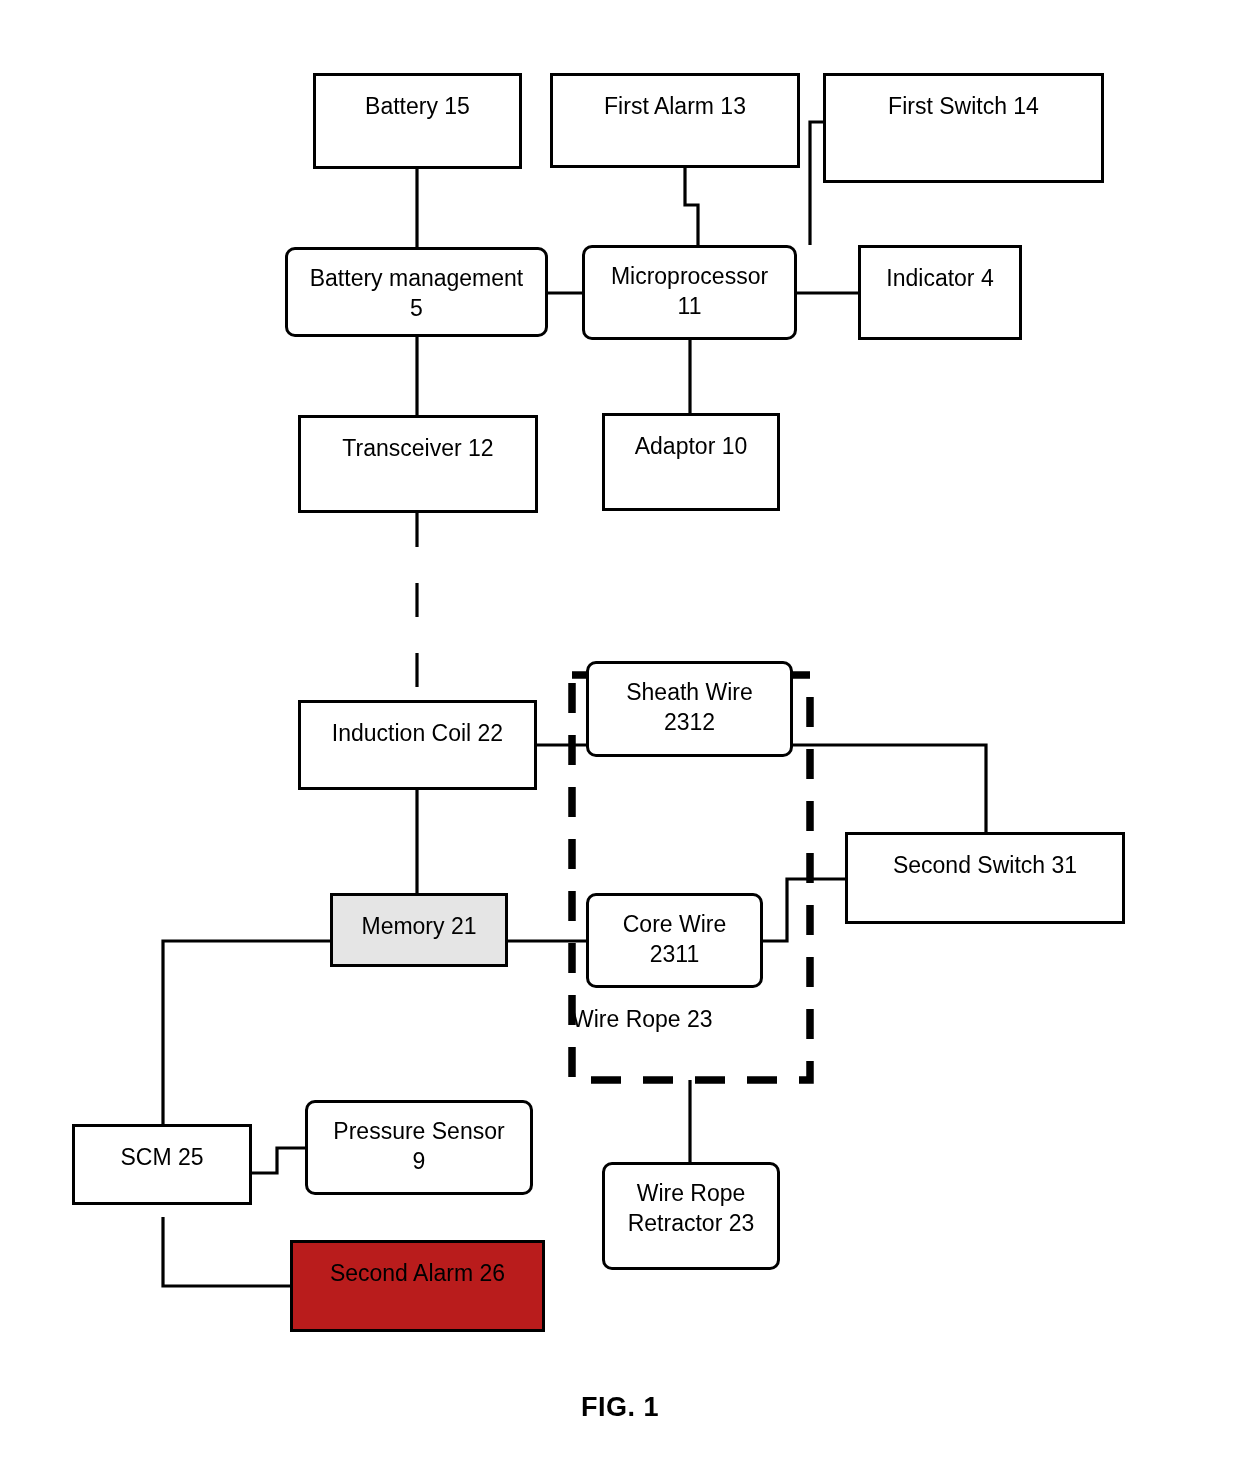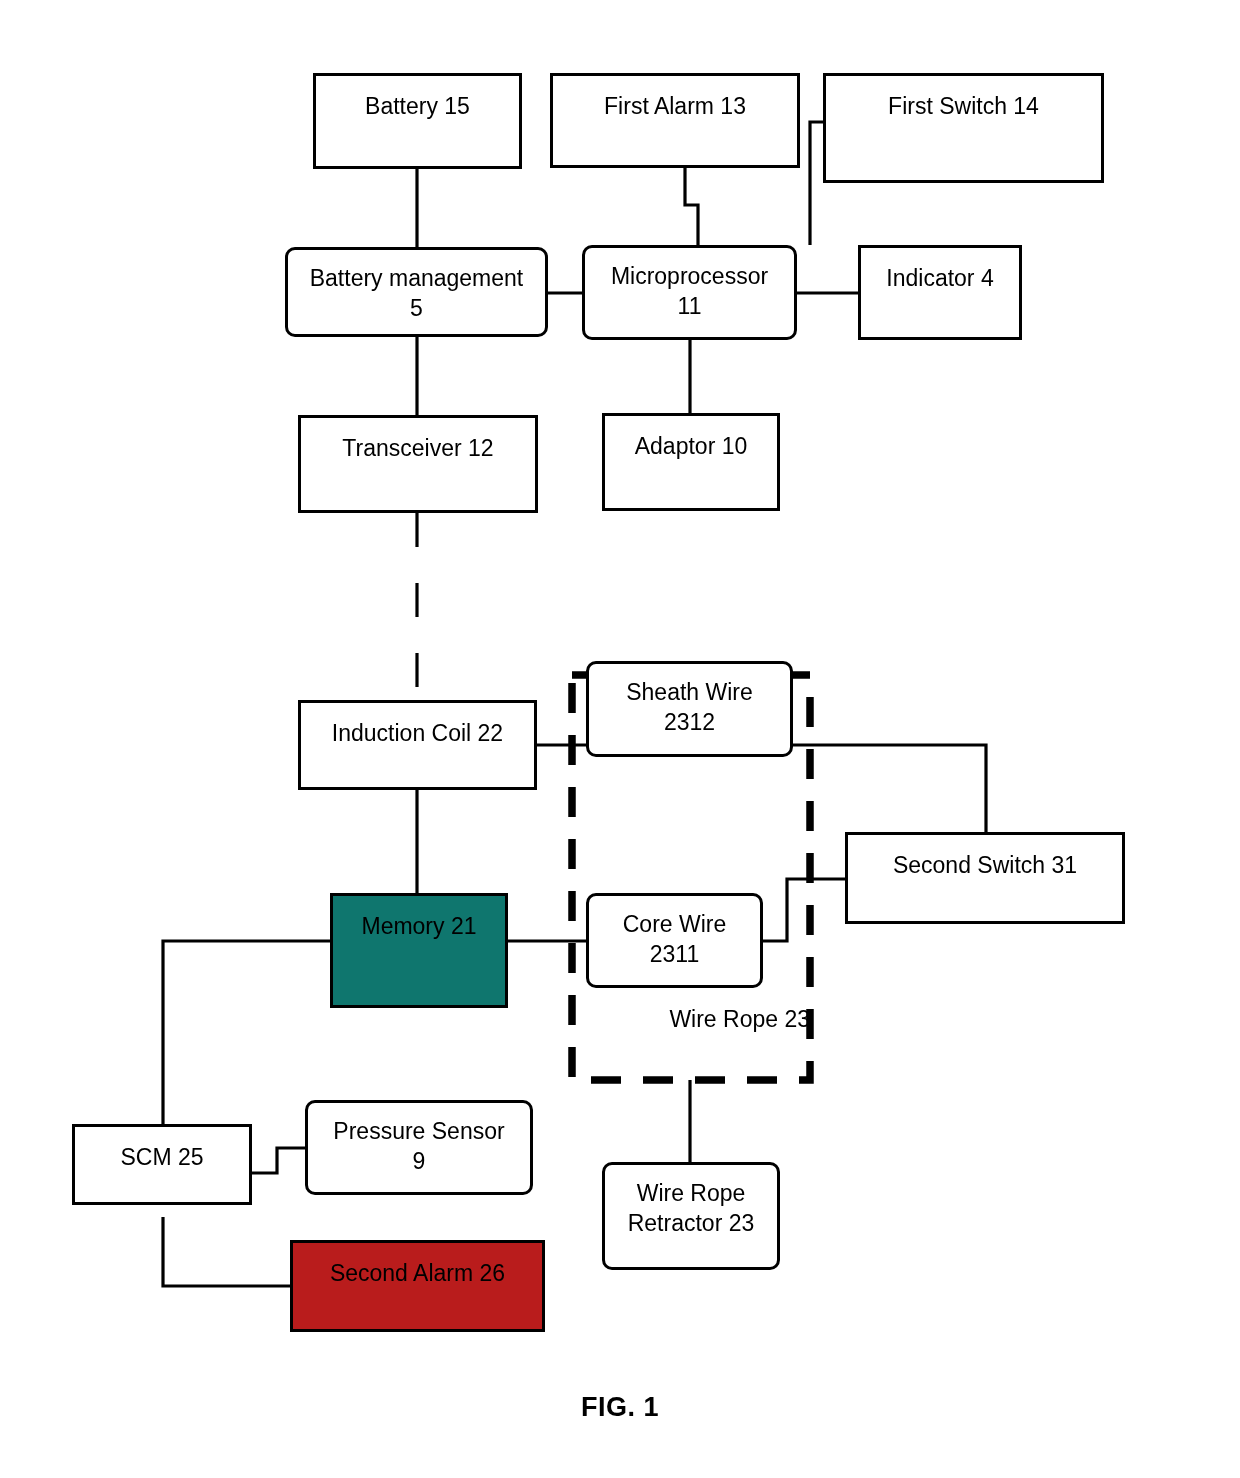--- a/index.html
+++ b/index.html
@@ -39,21 +39,21 @@
     line-height: 1.30;
     font-size: 23px;
     padding-top: 16px;
     z-index: 3;
   }
   .node .line2 { display: block; }
   .node.two-line { padding-top: 14px; border-radius: 10px; }
   .group-label {
     position: absolute;
     font-size: 23px;
-    text-align: right;
+    text-align: left;
     z-index: 3;
     white-space: nowrap;
   }
   .fig-caption {
     position: absolute;
     font-size: 27px;
     font-weight: bold;
     letter-spacing: 0.5px;
     text-align: center;
     z-index: 3;
@@ -156,21 +156,21 @@
   <div class="node two-line" style="left: 586px; top: 661px; width: 207px; height: 96px; border-color: rgb(0, 0, 0); background: rgb(255, 255, 255);">
     <span>Sheath Wire</span>
     <span class="line2">2312</span>
   </div>
 
   <div class="node" style="left: 845px; top: 832px; width: 280px; height: 92px; border-color: rgb(0, 0, 0); background: rgb(255, 255, 255);">
     <span>Second Switch 31</span>
 
   </div>
 
-  <div class="node" style="left: 330px; top: 893px; width: 178px; height: 115px; border-color: rgb(0, 0, 0); background: #0f766e;">
+  <div class="node" style="left: 330px; top: 893px; width: 178px; height: 74px; border-color: rgb(0, 0, 0); background: #e5e5e5;">
     <span>Memory 21</span>
 
   </div>
 
   <div class="node two-line" style="left: 586px; top: 893px; width: 177px; height: 95px; border-color: rgb(0, 0, 0); background: rgb(255, 255, 255);">
     <span>Core Wire</span>
     <span class="line2">2311</span>
   </div>
 
   <div class="node" style="left: 72px; top: 1124px; width: 180px; height: 81px; border-color: rgb(0, 0, 0); background: rgb(255, 255, 255);">

